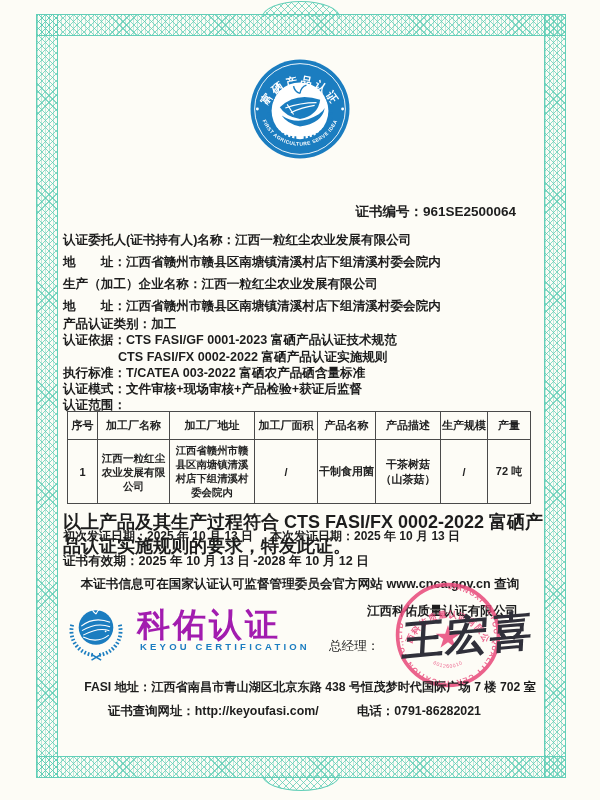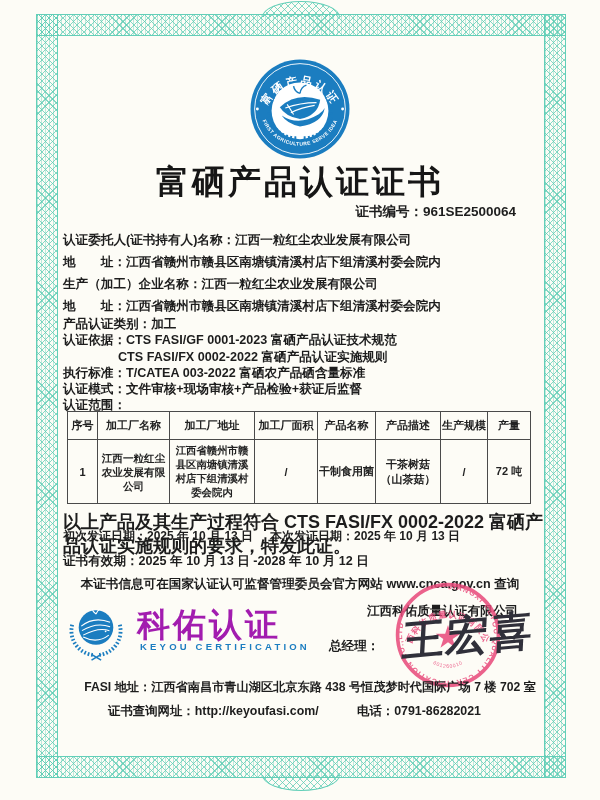--- a/index.html
+++ b/index.html
@@ -66,21 +66,21 @@
   .dates{position:absolute;left:63px;top:528px;width:480px;font-size:12px;font-weight:700;height:16px;line-height:16px;}
   .dates .col2{position:absolute;left:207px;}
   .validity{position:absolute;left:63px;top:553px;width:480px;font-size:12.6px;font-weight:700;height:16px;line-height:16px;}
   .cnca{position:absolute;left:0;top:576px;width:600px;text-align:center;font-size:12.6px;font-weight:700;}
 
   .keyou-emblem{position:absolute;left:64px;top:597px;width:64px;height:66px;}
   .keyou-cn{position:absolute;left:137px;top:603px;font-size:33px;font-weight:800;color:#a21caf;letter-spacing:3px;}
   .keyou-en{position:absolute;left:140px;top:641px;font-size:9.5px;font-weight:700;color:#1b7dc0;letter-spacing:3.2px;}
 
   .company{position:absolute;left:360px;top:603px;width:165px;text-align:center;font-size:12.6px;font-weight:700;}
-  .signer{position:absolute;left:329px;top:638px;font-size:12.6px;font-weight:700;}
+  .signer{position:absolute;left:329px;top:638px;font-size:12.6px;font-weight:400;}
   .signature{
     position:absolute;left:398px;top:608px;width:140px;text-align:center;
     font-size:42px;font-weight:700;color:#30303a;
     transform:rotate(-5deg) skewX(-8deg);letter-spacing:2px;
   }
   .stamp{position:absolute;left:393px;top:580px;width:110px;height:110px;}
 
   .f-address{position:absolute;left:0;top:679px;width:600px;text-align:center;font-size:12.2px;font-weight:600;padding-left:10px;}
   .f-line2{position:absolute;left:0;top:703px;width:600px;font-size:12.4px;font-weight:600;}
   .f-query{position:absolute;left:108px;}
@@ -116,21 +116,20 @@
       <path d="M56,92 A29,29 0 0 1 31,47" stroke="#1b7dc0" stroke-width="4.4" fill="none" stroke-dasharray="2.2 2.6"></path>
       <path d="M64,92 A29,29 0 0 0 89,47" stroke="#1b7dc0" stroke-width="4.4" fill="none" stroke-dasharray="2.2 2.6"></path>
       <path d="M60,43 q1,-7 7,-9 M60,43 q-6,-2 -7,-8" stroke="#1b7dc0" stroke-width="1.6" fill="none"></path>
       <path d="M38,58 Q56,41 82,50 Q80,67 60,71 Q44,68 38,58 Z" fill="#1b7dc0"></path>
       <path d="M44,59 Q60,53 78,53 M50,64 Q62,58 76,56 M46,55 Q50,61 53,66" stroke="#ffffff" stroke-width="1.2" fill="none"></path>
       <path d="M40,67 Q58,79 80,66 Q85,63 87,59 Q84,76 60,79 Q46,76 40,67 Z" fill="#1b7dc0"></path>
       <circle cx="80" cy="64" r="1.2" fill="#ffffff"></circle>
     </svg>
   </div>
 
-  <div class="title">富硒产品认证证书</div>
   <div class="certno">证书编号：961SE2500064</div>
 
   <div class="blockA">
     <div class="bline"><span>认证委托人(证书持有人)名称：</span><span>江西一粒红尘农业发展有限公司</span></div>
     <div class="bline"><span>地　　址：</span><span>江西省赣州市赣县区南塘镇清溪村店下组清溪村委会院内</span></div>
     <div class="bline"><span>生产（加工）企业名称：</span><span>江西一粒红尘农业发展有限公司</span></div>
     <div class="bline"><span>地　　址：</span><span>江西省赣州市赣县区南塘镇清溪村店下组清溪村委会院内</span></div>
   </div>
   <div class="blockB">
     <div class="bline"><span>产品认证类别：</span><span>加工</span></div>

